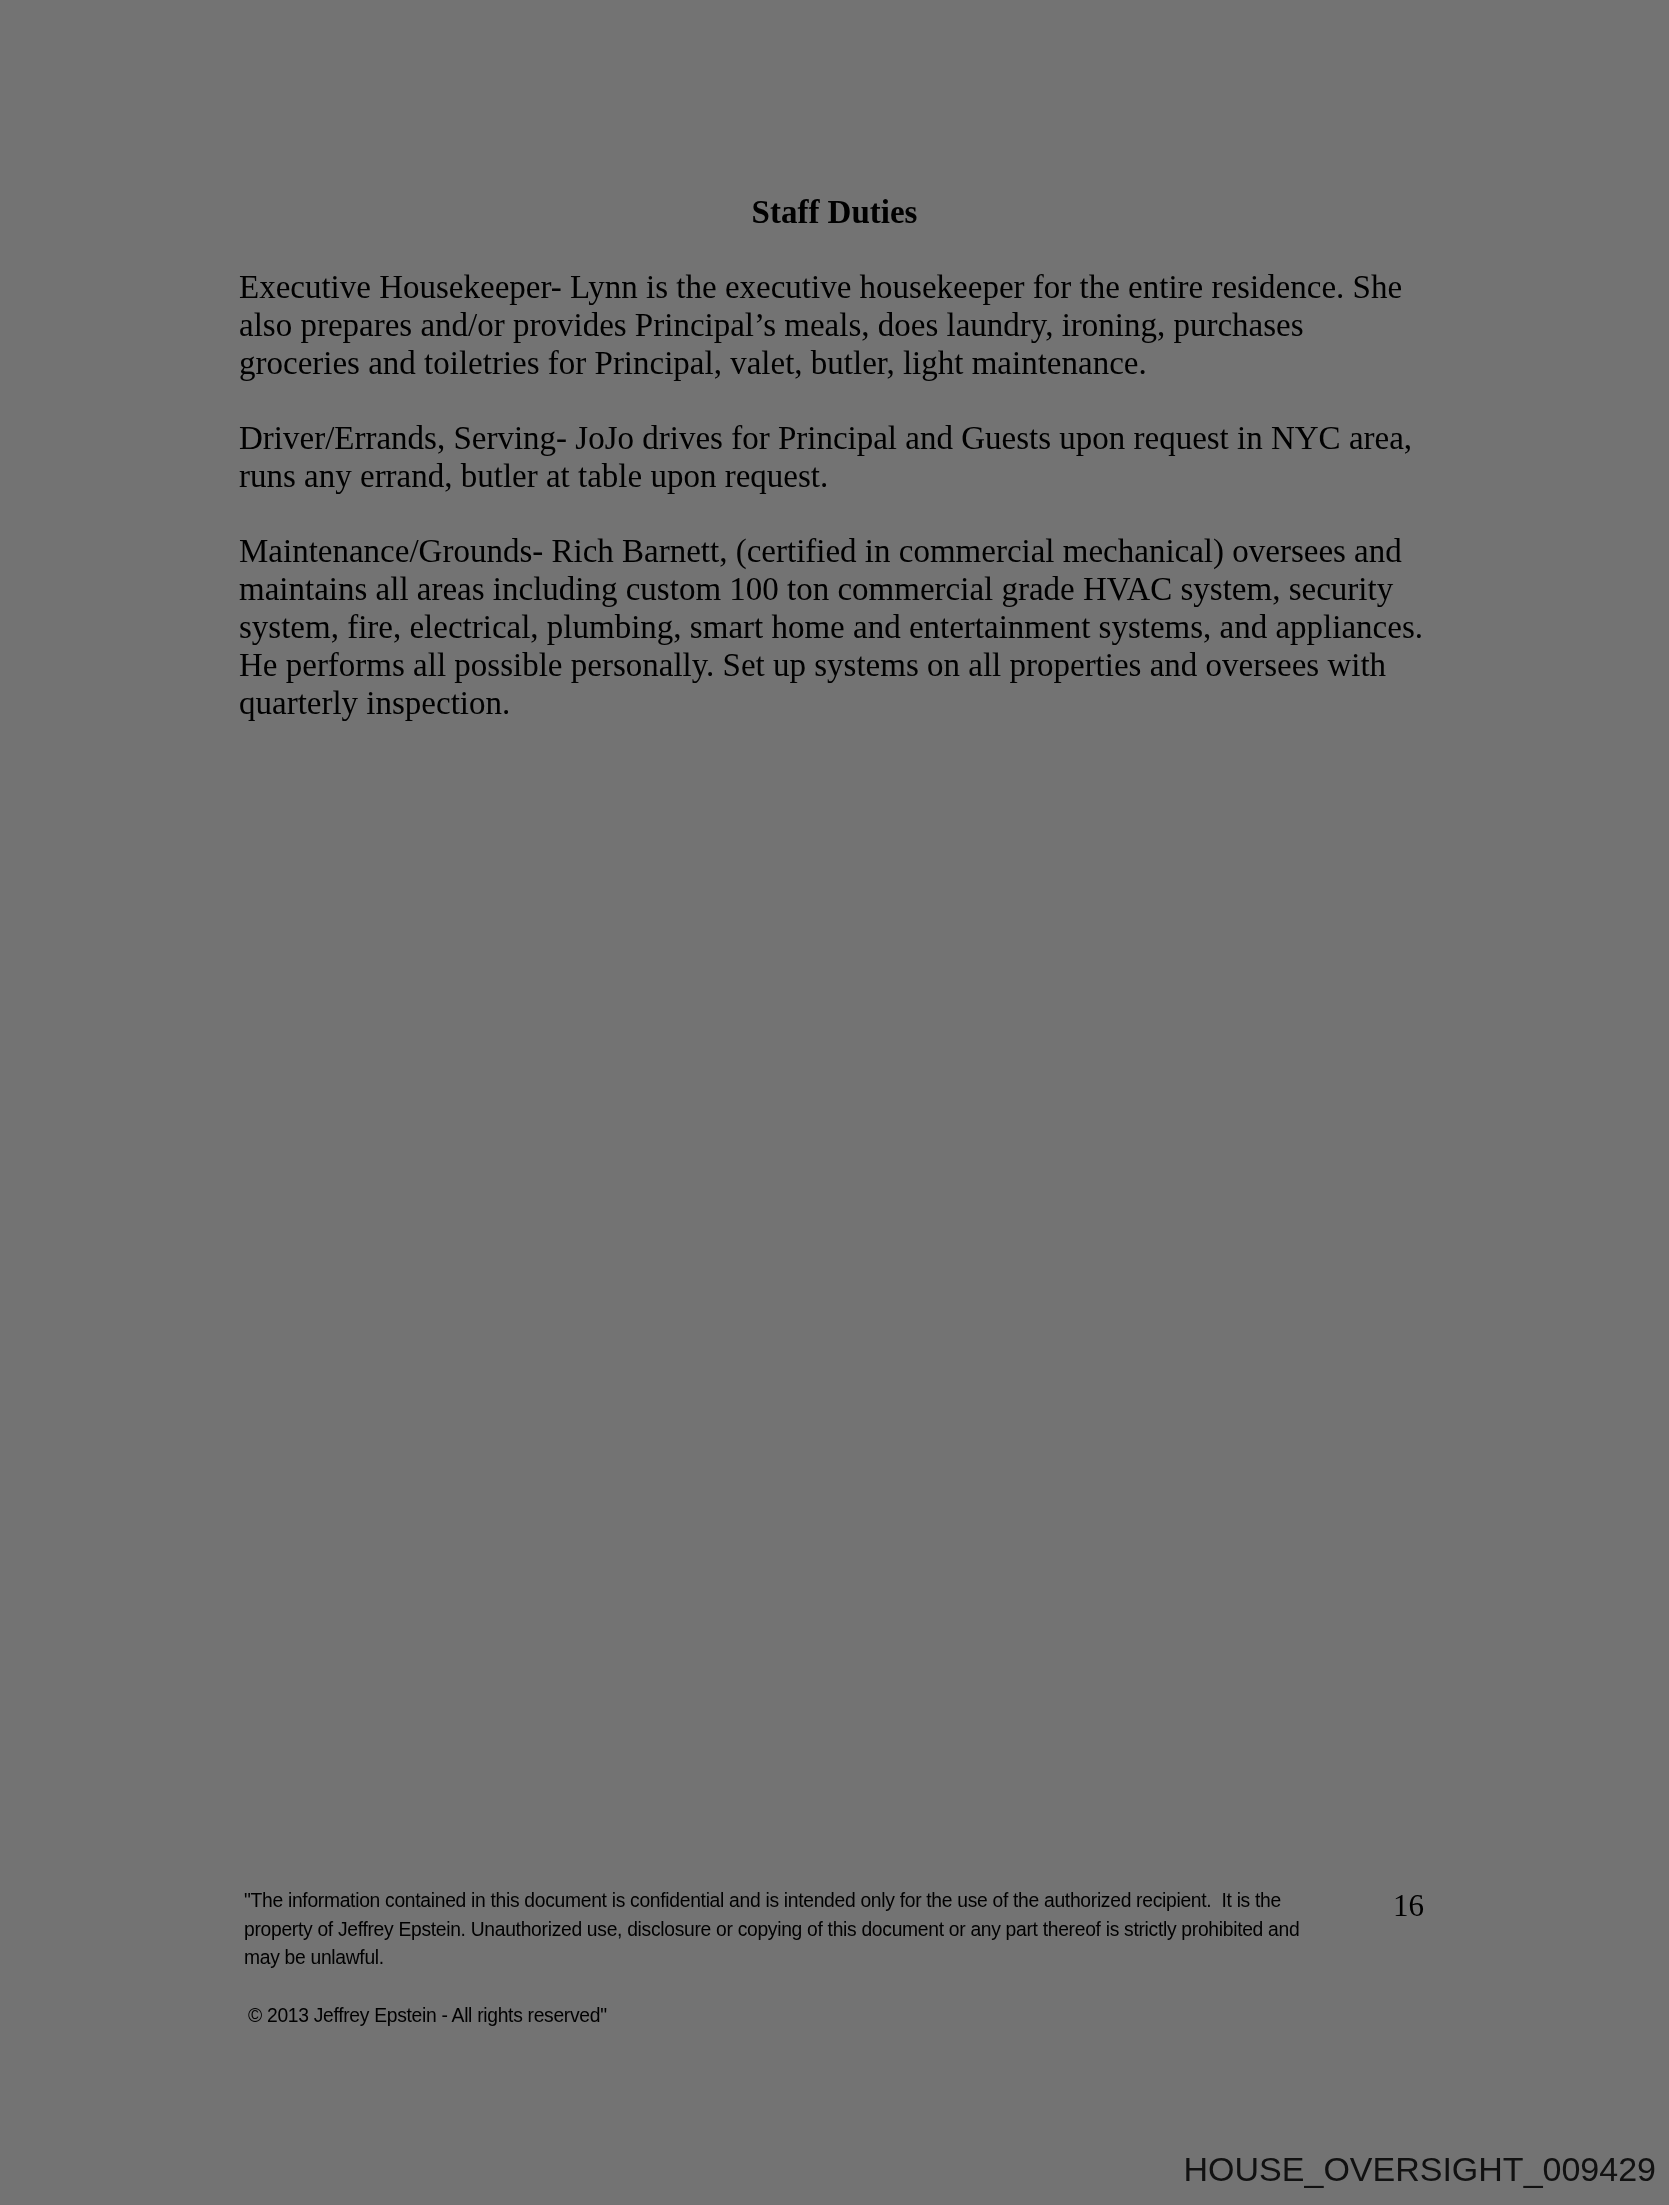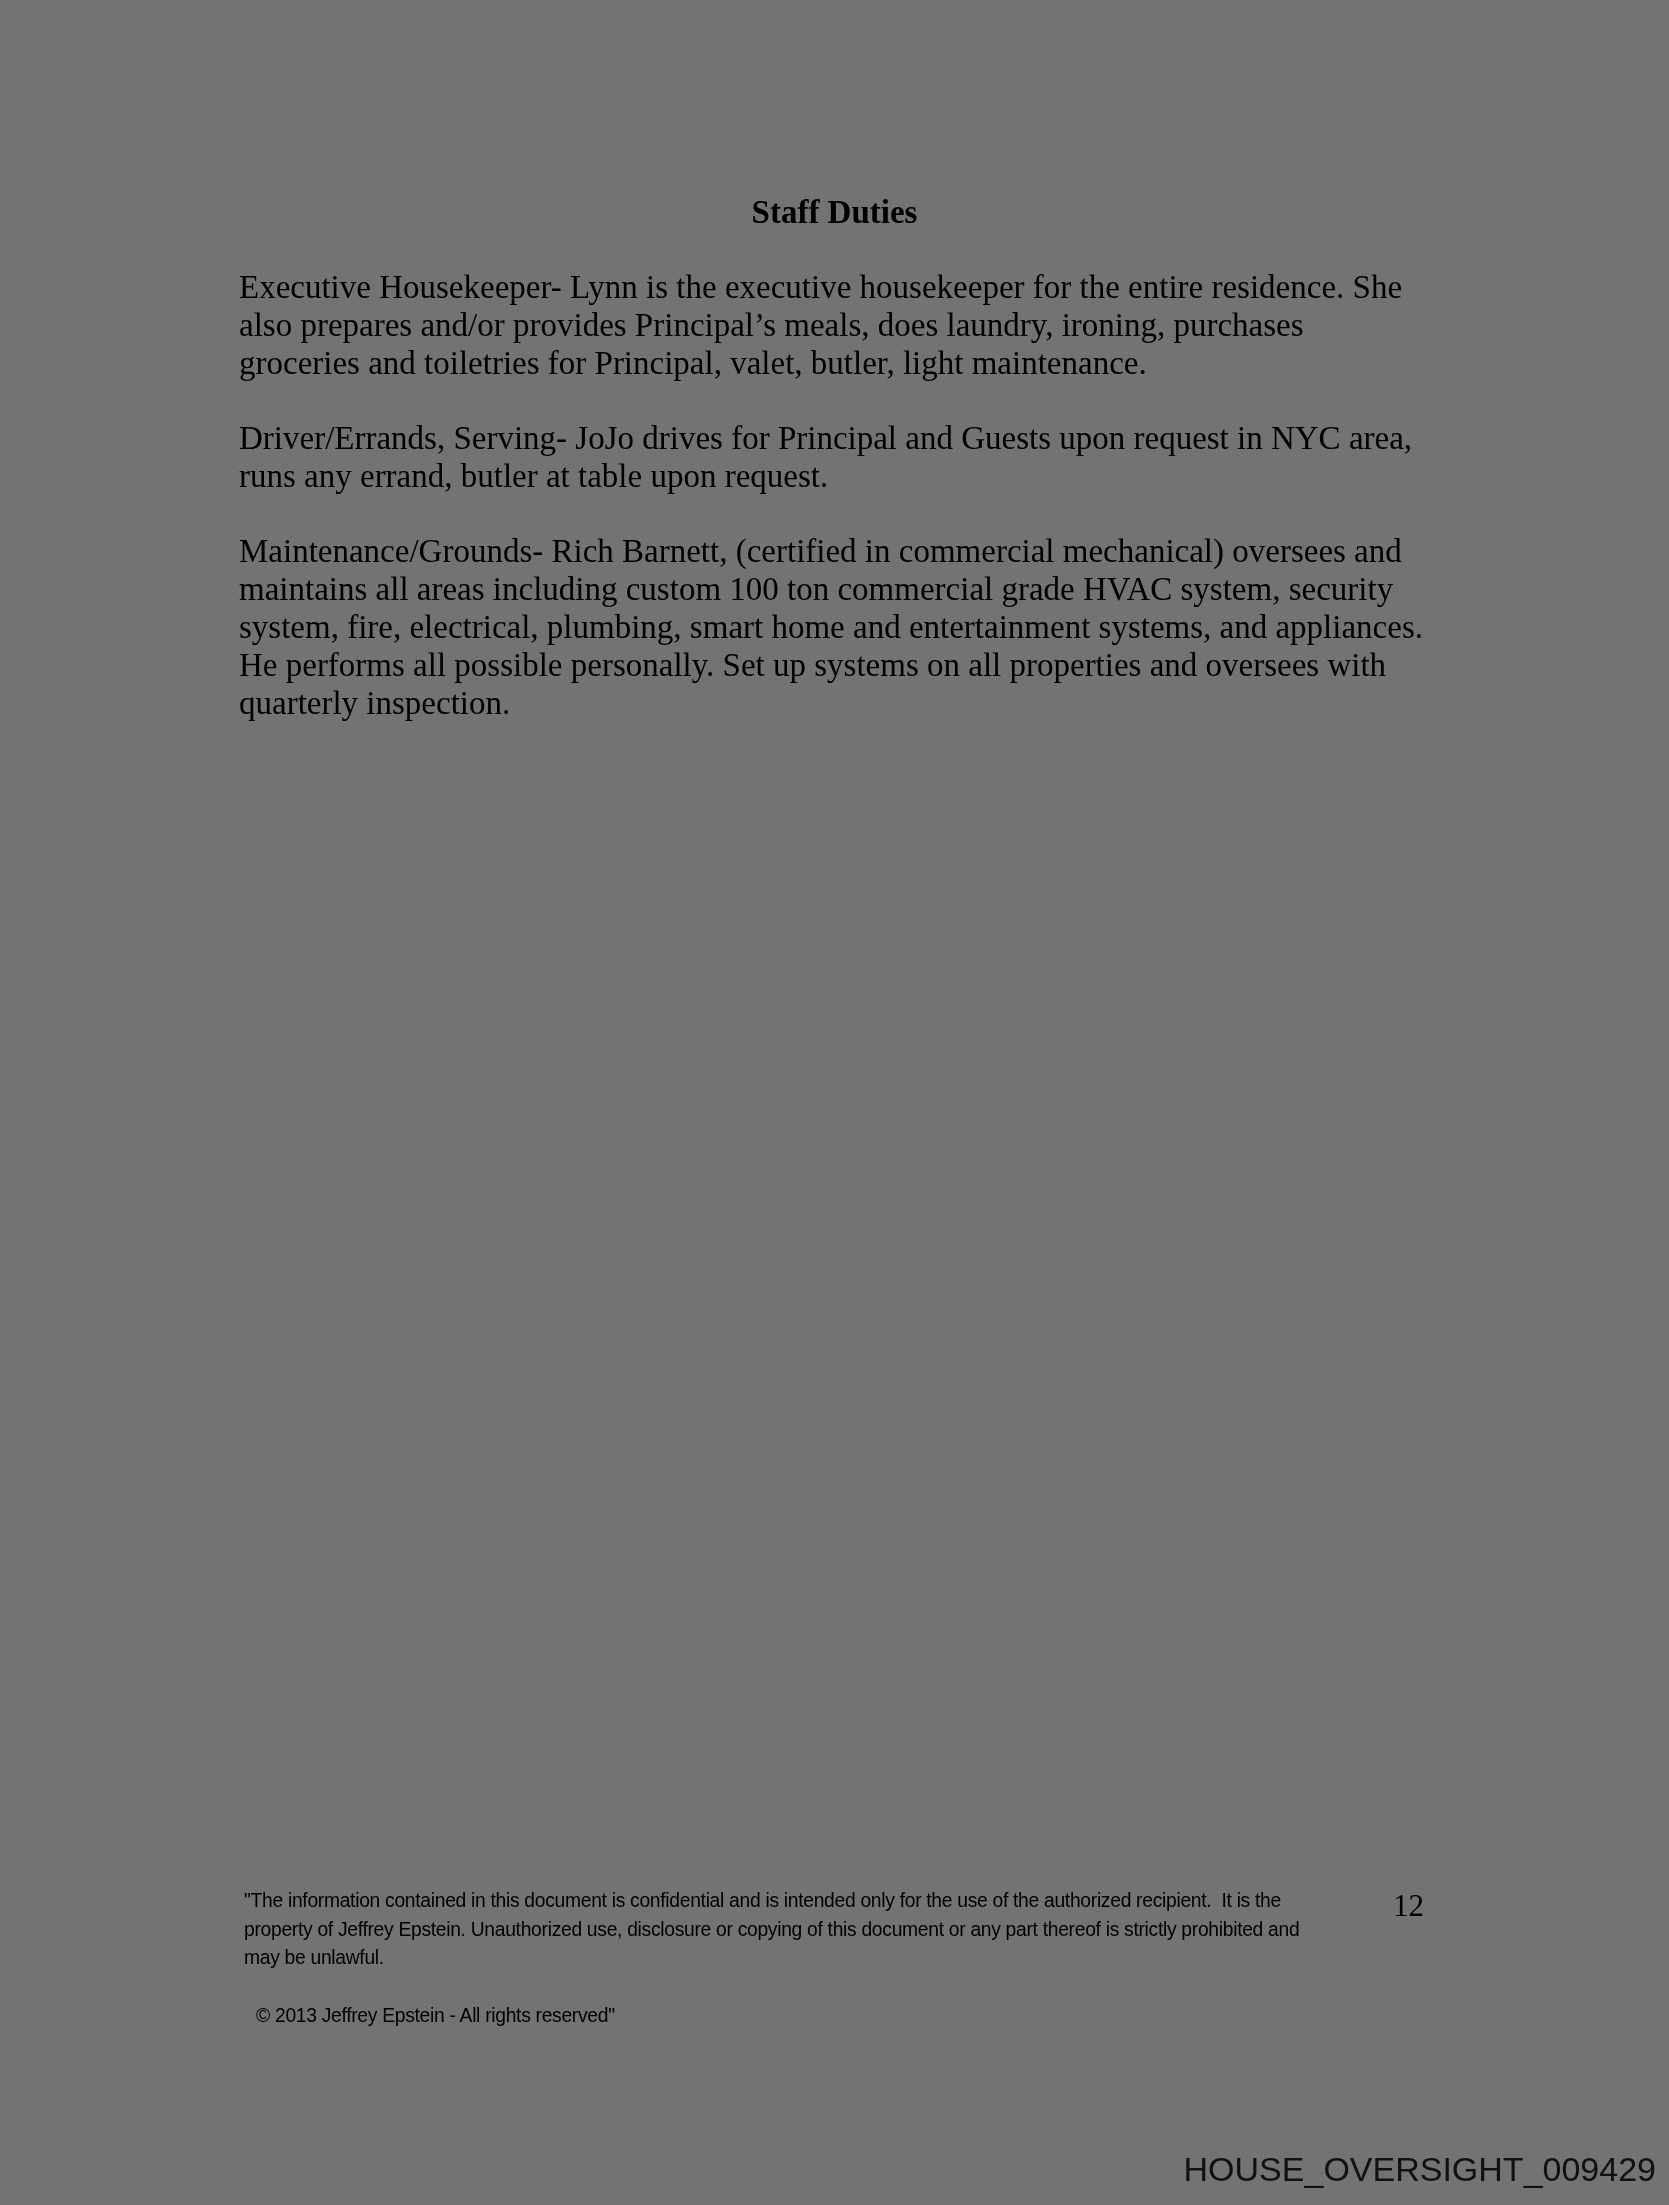--- a/index.html
+++ b/index.html
@@ -52,21 +52,21 @@
     font-family: "Liberation Sans", sans-serif;
     font-size: 19.3px;
     line-height: 28.5px;
     letter-spacing: -0.3px;
   }
   .disclaimer {
     margin: 0 0 29px 0;
     white-space: pre-wrap;
   }
   .copyright {
-    margin: 12px;
+    margin: 4px;
     white-space: pre-wrap;
   }
   .page-number {
     position: absolute;
     left: 1393px;
     top: 1890px;
     font-family: "Liberation Serif", serif;
     font-size: 31px;
     line-height: 31px;
   }
@@ -104,18 +104,18 @@
 
   </div>
 
   <div class="footer">
     <p class="disclaimer">"The information contained in this document is confidential and is intended only for the use of the authorized recipient.  It is the
 property of Jeffrey Epstein. Unauthorized use, disclosure or copying of this document or any part thereof is strictly prohibited and
 may be unlawful.</p>
     <p class="copyright">© 2013 Jeffrey Epstein - All rights reserved"</p>
   </div>
 
-  <div class="page-number">12</div>
+  <div class="page-number">16</div>
 
   <div class="bates">HOUSE_OVERSIGHT_009429</div>
 
 </div>
 
 
 </body></html>

